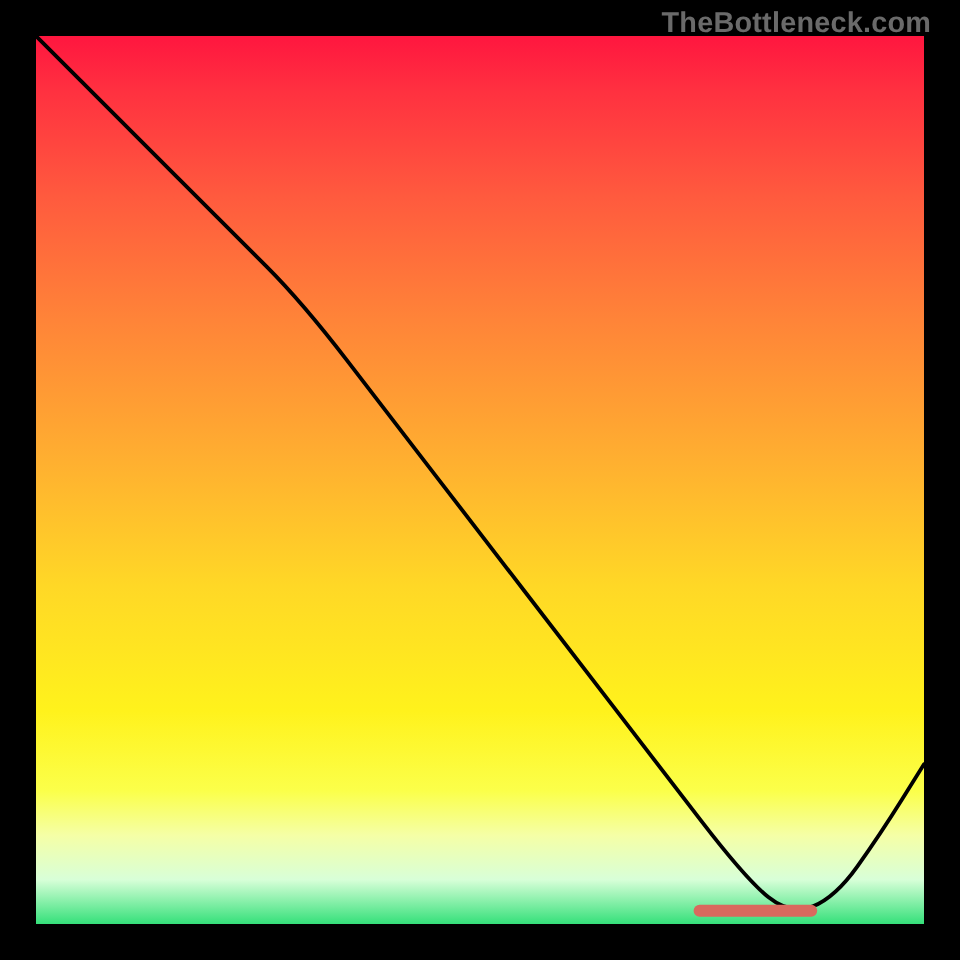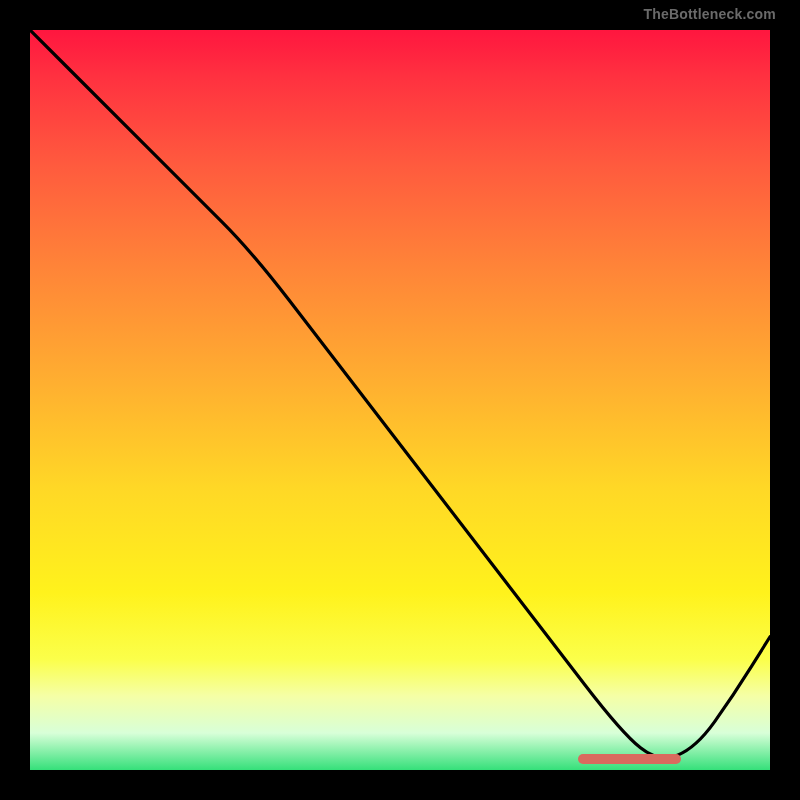--- a/index.html
+++ b/index.html
@@ -13,21 +13,21 @@
   }
   .container {
     position: relative;
     width: 800px;
     height: 800px;
   }
   .watermark {
     position: absolute;
     top: 6px;
     right: 24px;
-    font-size: 14px;
+    font-size: 24px;
     font-weight: 600;
     color: #6a6a6a;
     letter-spacing: 0.2px;
   }
   .plot {
     position: absolute;
     left: 30px;
     top: 30px;
     width: 740px;
     height: 740px;

